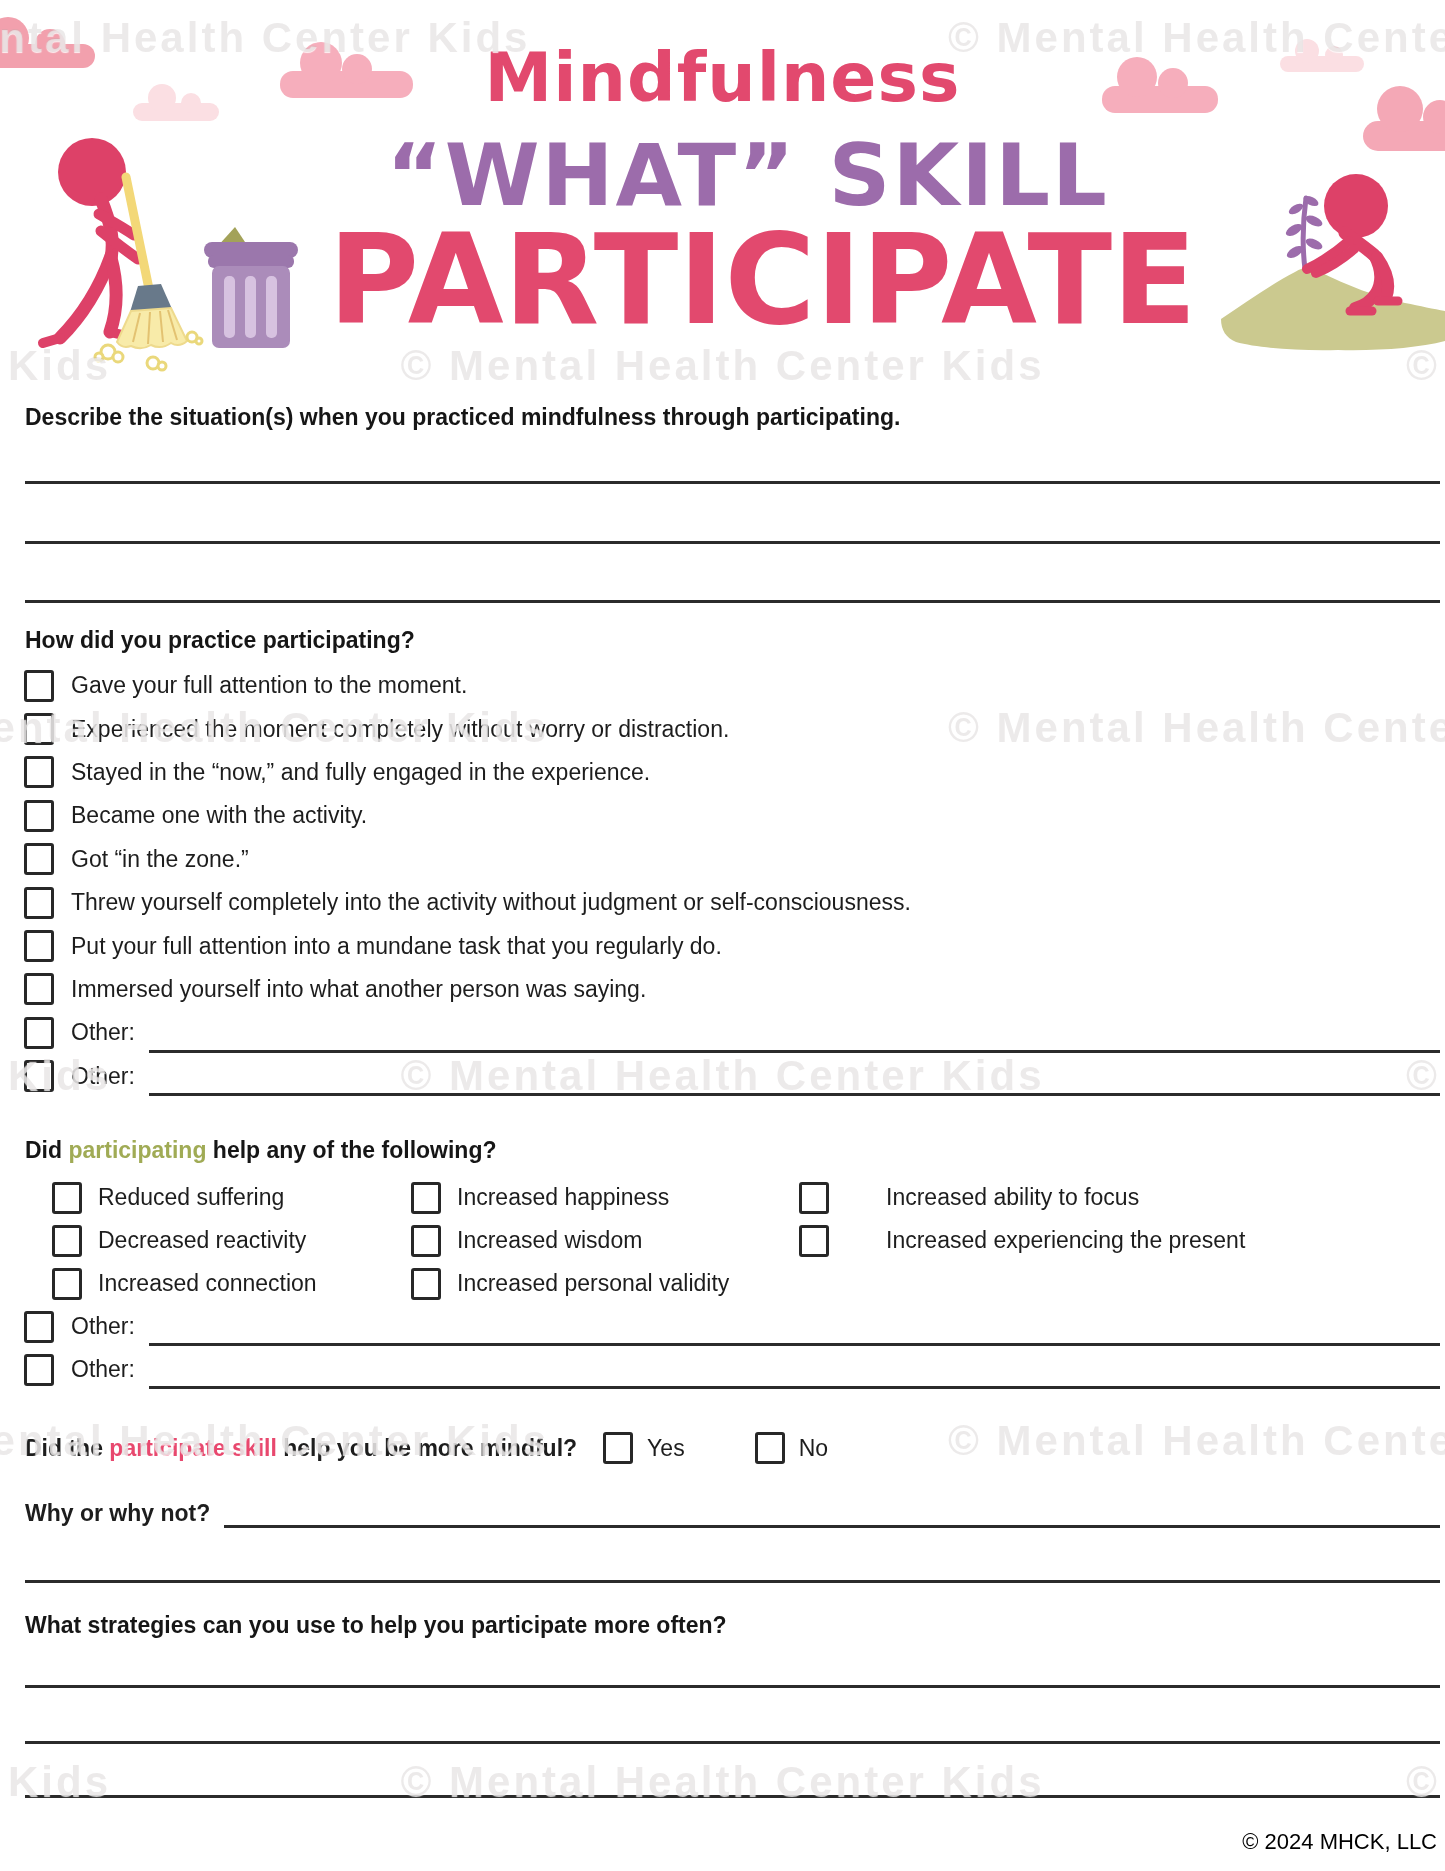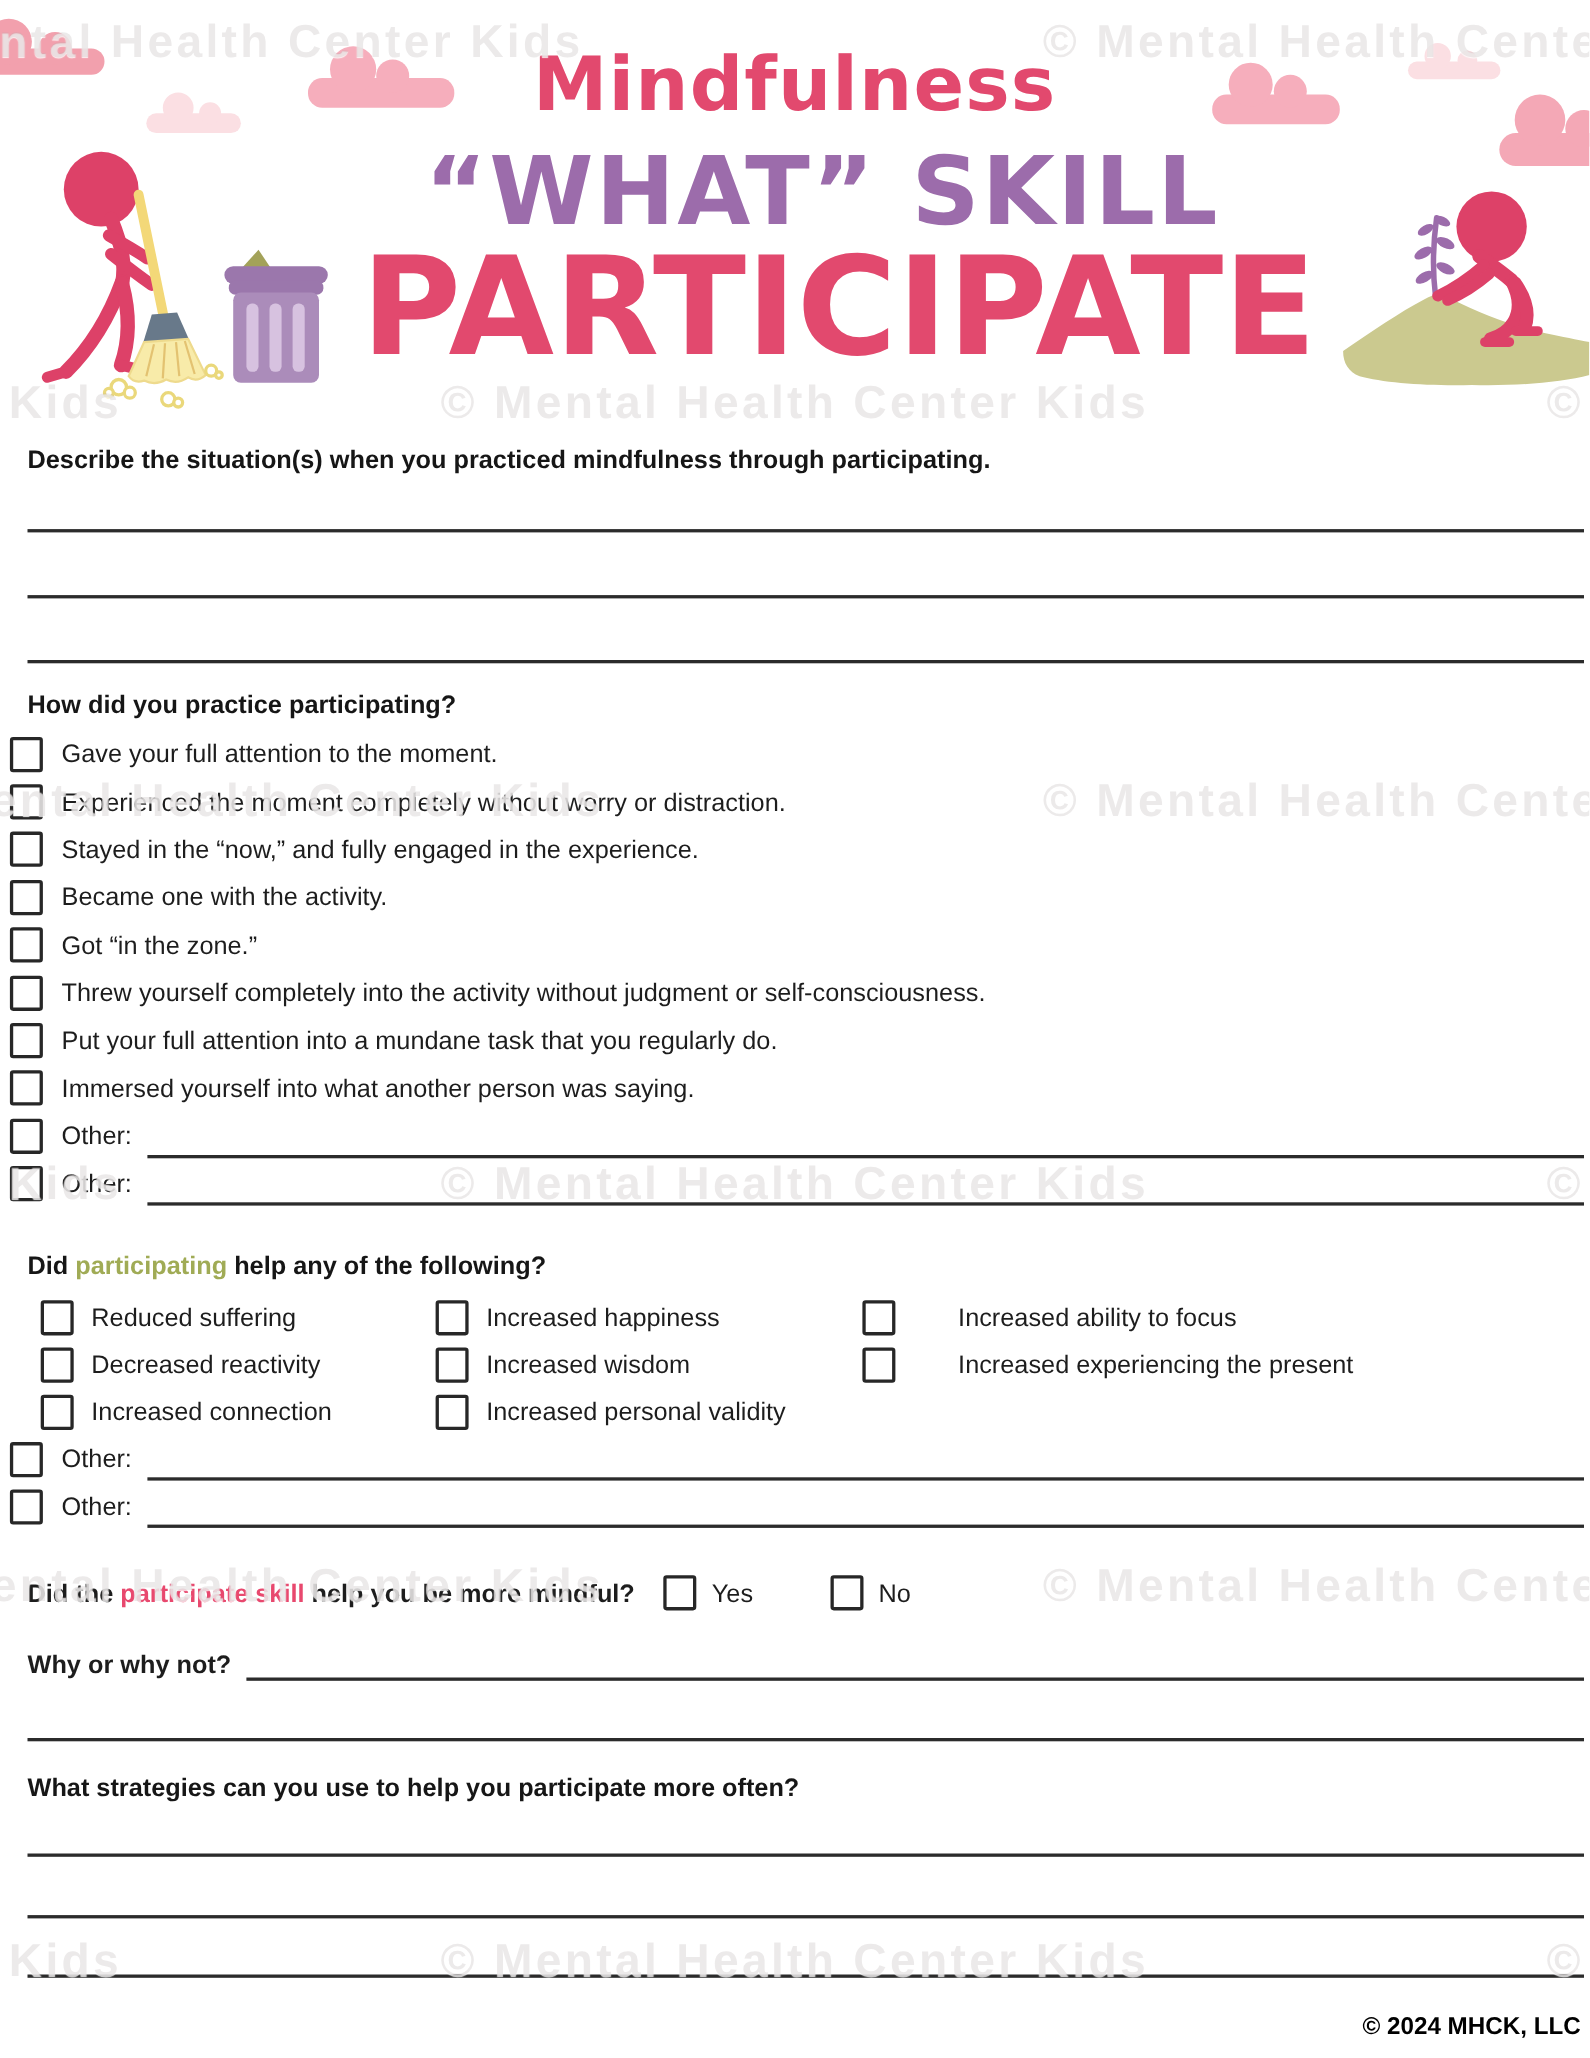--- a/index.html
+++ b/index.html
@@ -17,21 +17,21 @@
   .lbl{font-size:23px;color:#1d1d1d;}
   .olive{color:#a0ab55;}
   .pinktxt{color:#e8486e;}
   
   .rule{position:absolute;left:25px;right:5px;border-top:3px solid #2b2b2b;z-index:2;}
   
   .box{width:30px;height:32px;border:3px solid #272727;border-radius:3px;background:#fff;flex:none;box-sizing:border-box;}
   .chk-row{display:flex;align-items:center;height:43.4px;}
   .chk-row .lbl{margin-left:17px;white-space:nowrap;}
   .fill-line{flex:1;align-self:flex-end;height:0;border-bottom:3px solid #2b2b2b;margin-left:14px;margin-bottom:2px;}
-  .list{position:absolute;left:9px;right:5px;z-index:2;}
+  .list{position:absolute;left:24px;right:5px;z-index:2;}
   #practice-list{top:664px;}
   #benefit-grid{top:1176px;}
   .b-row{display:flex;align-items:center;height:43px;}
   .b-cell{display:flex;align-items:center;}
   .b-c1{width:359px;padding-left:28px;}.b-c2{width:388px;}.b-c3{flex:1;gap:41px;}
   
   #mindful-row{position:absolute;top:1426px;left:25px;right:5px;height:44px;display:flex;align-items:center;z-index:2;}
   #mindful-row .q-inline{font-size:23px;font-weight:bold;white-space:nowrap;}
   #mindful-row .box{margin-left:26px;}
   #mindful-row .opt{margin-left:14px;font-size:23px;}
@@ -41,21 +41,21 @@
   #why-row .q-inline{font-size:23px;font-weight:bold;line-height:30px;white-space:nowrap;}
   #why-row .fill-line{margin-bottom:0;}
   
   .wm{position:absolute;z-index:6;pointer-events:none;white-space:nowrap;
       font-family:"Liberation Sans",sans-serif;font-weight:bold;font-size:42px;letter-spacing:3px;
       color:rgba(150,138,140,0.18);text-shadow:0 1px 1px rgba(255,255,255,0.85);line-height:44px;}
   .wm-center{left:0;right:0;text-align:center;}
   .wm-note{position:absolute;top:1801px;left:0;right:0;text-align:center;z-index:6;pointer-events:none;
       font-weight:bold;font-size:29px;letter-spacing:1px;color:rgba(130,120,122,0.38);
       text-shadow:0 2px 2px rgba(255,255,255,0.9);}
-  #copyright{position:absolute;top:1829px;right:8px;font-size:22px;font-weight:bold;color:#000;z-index:7;}
+  #copyright{position:absolute;top:1829px;right:8px;font-size:22px;font-weight:normal;color:#000;z-index:7;}
 </style>
 </head>
 <body>
 
 <div class="page">
 
   <svg class="decor" width="1445" height="400" viewBox="0 0 1445 400">
     <g fill="#f2a0ad">
       <rect x="-45" y="44" width="140" height="24" rx="12"></rect>
         <circle cx="8" cy="38" r="21"></circle>

